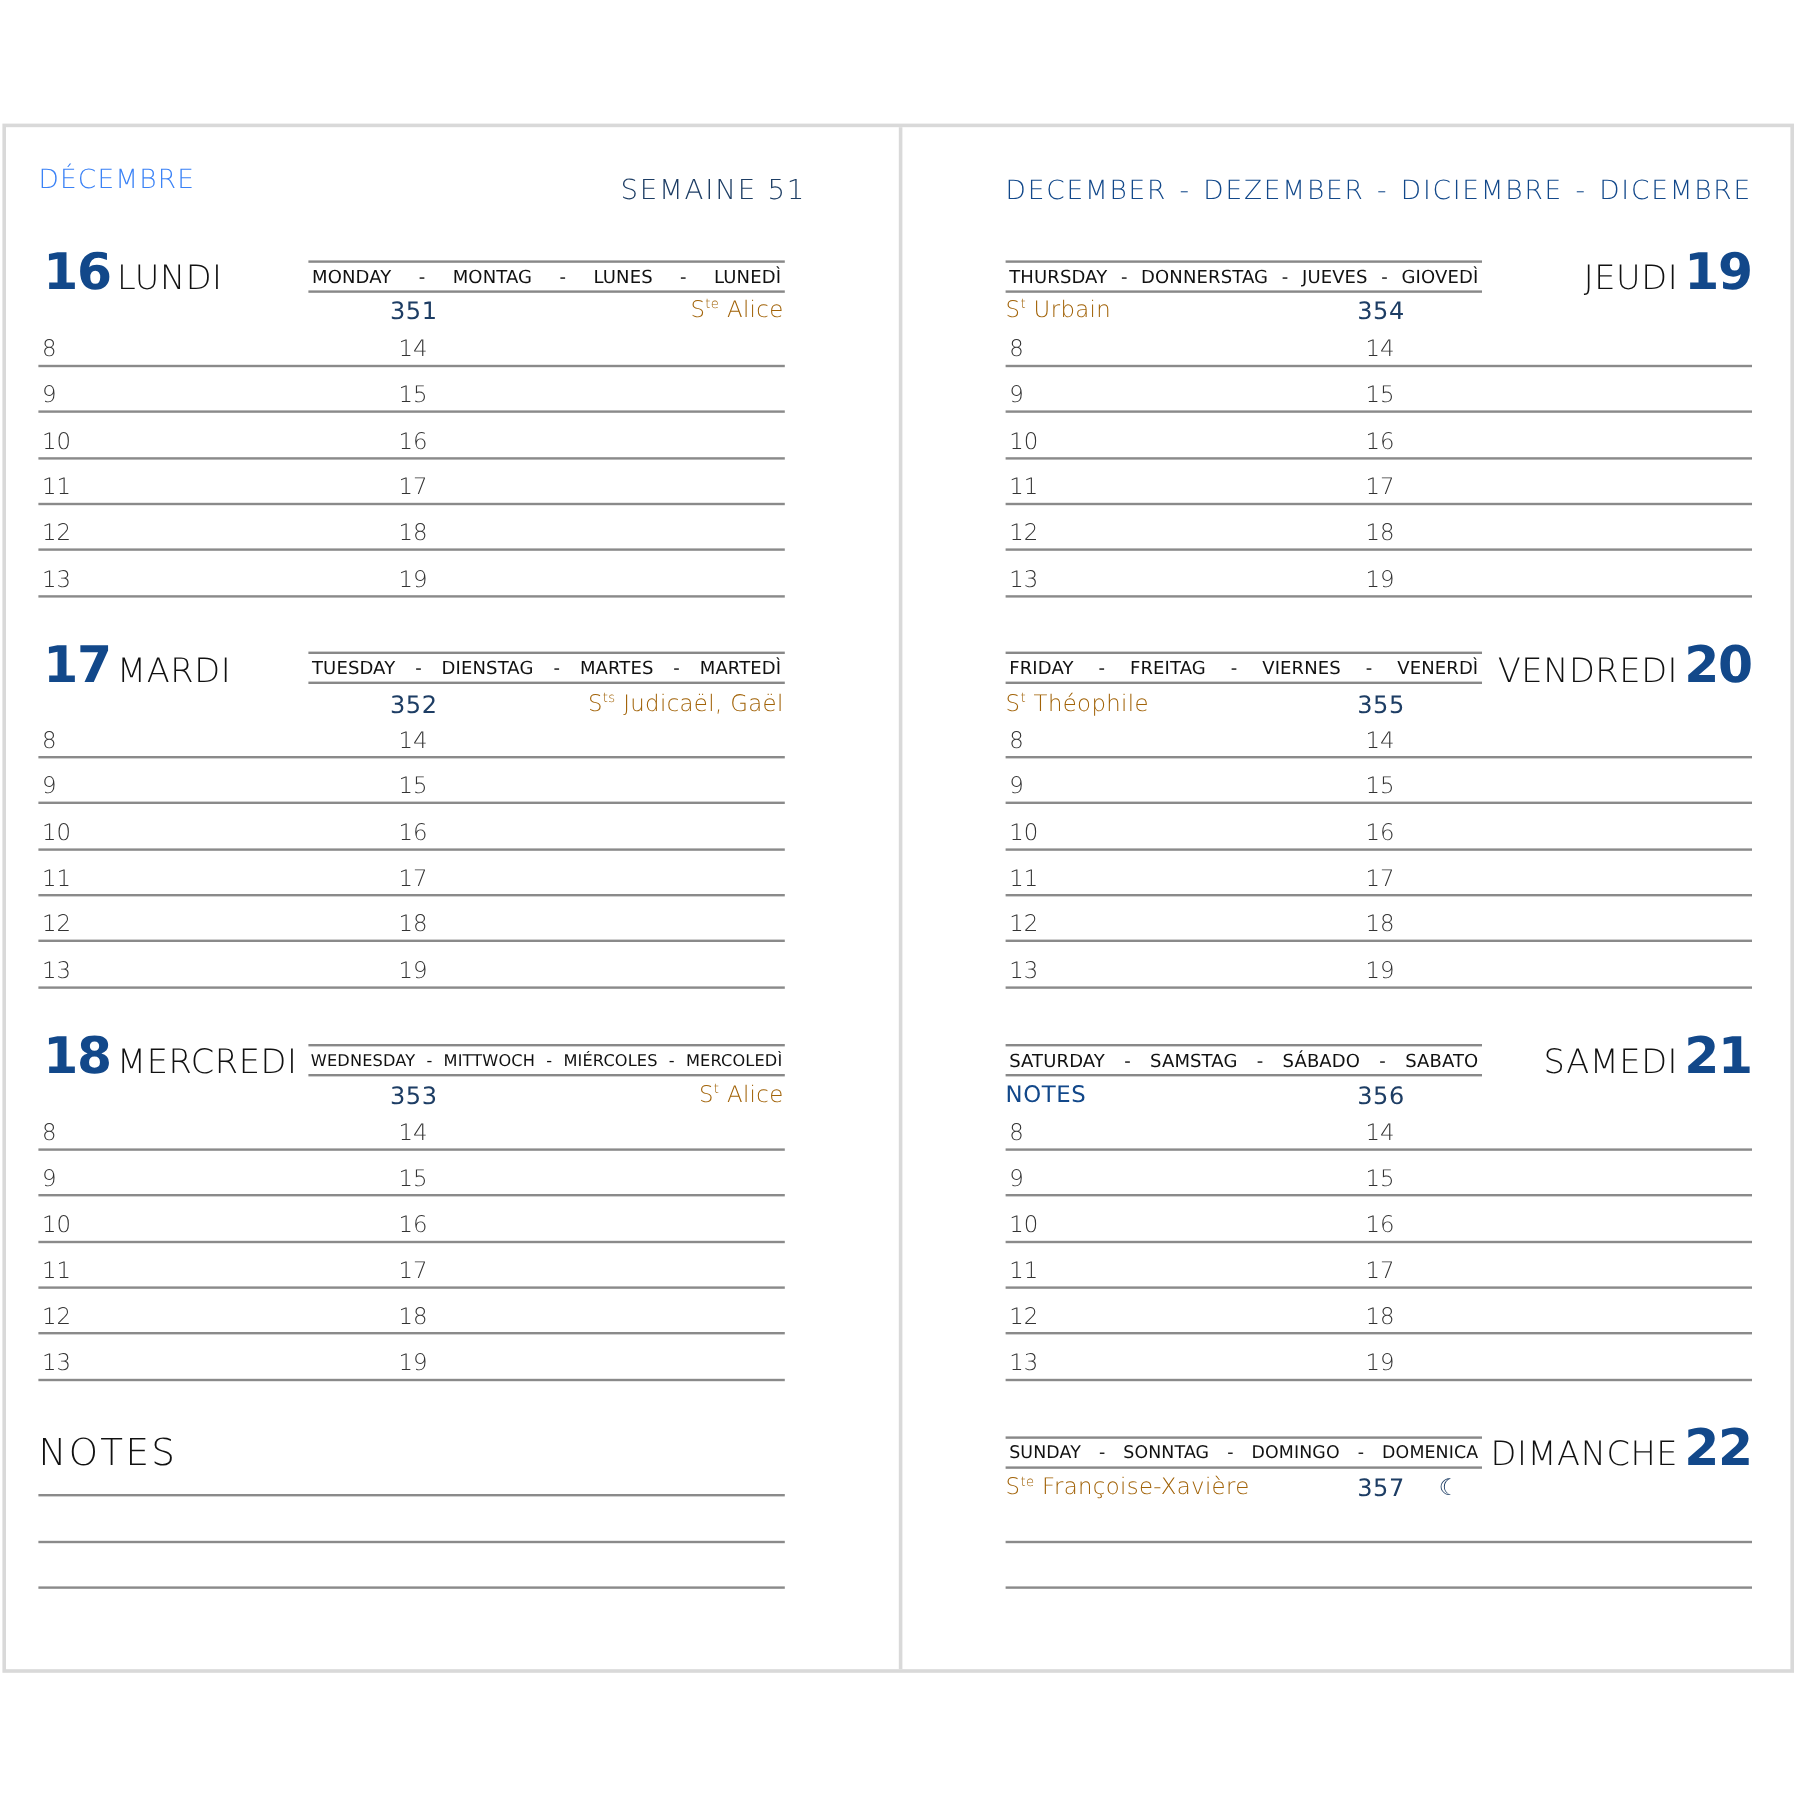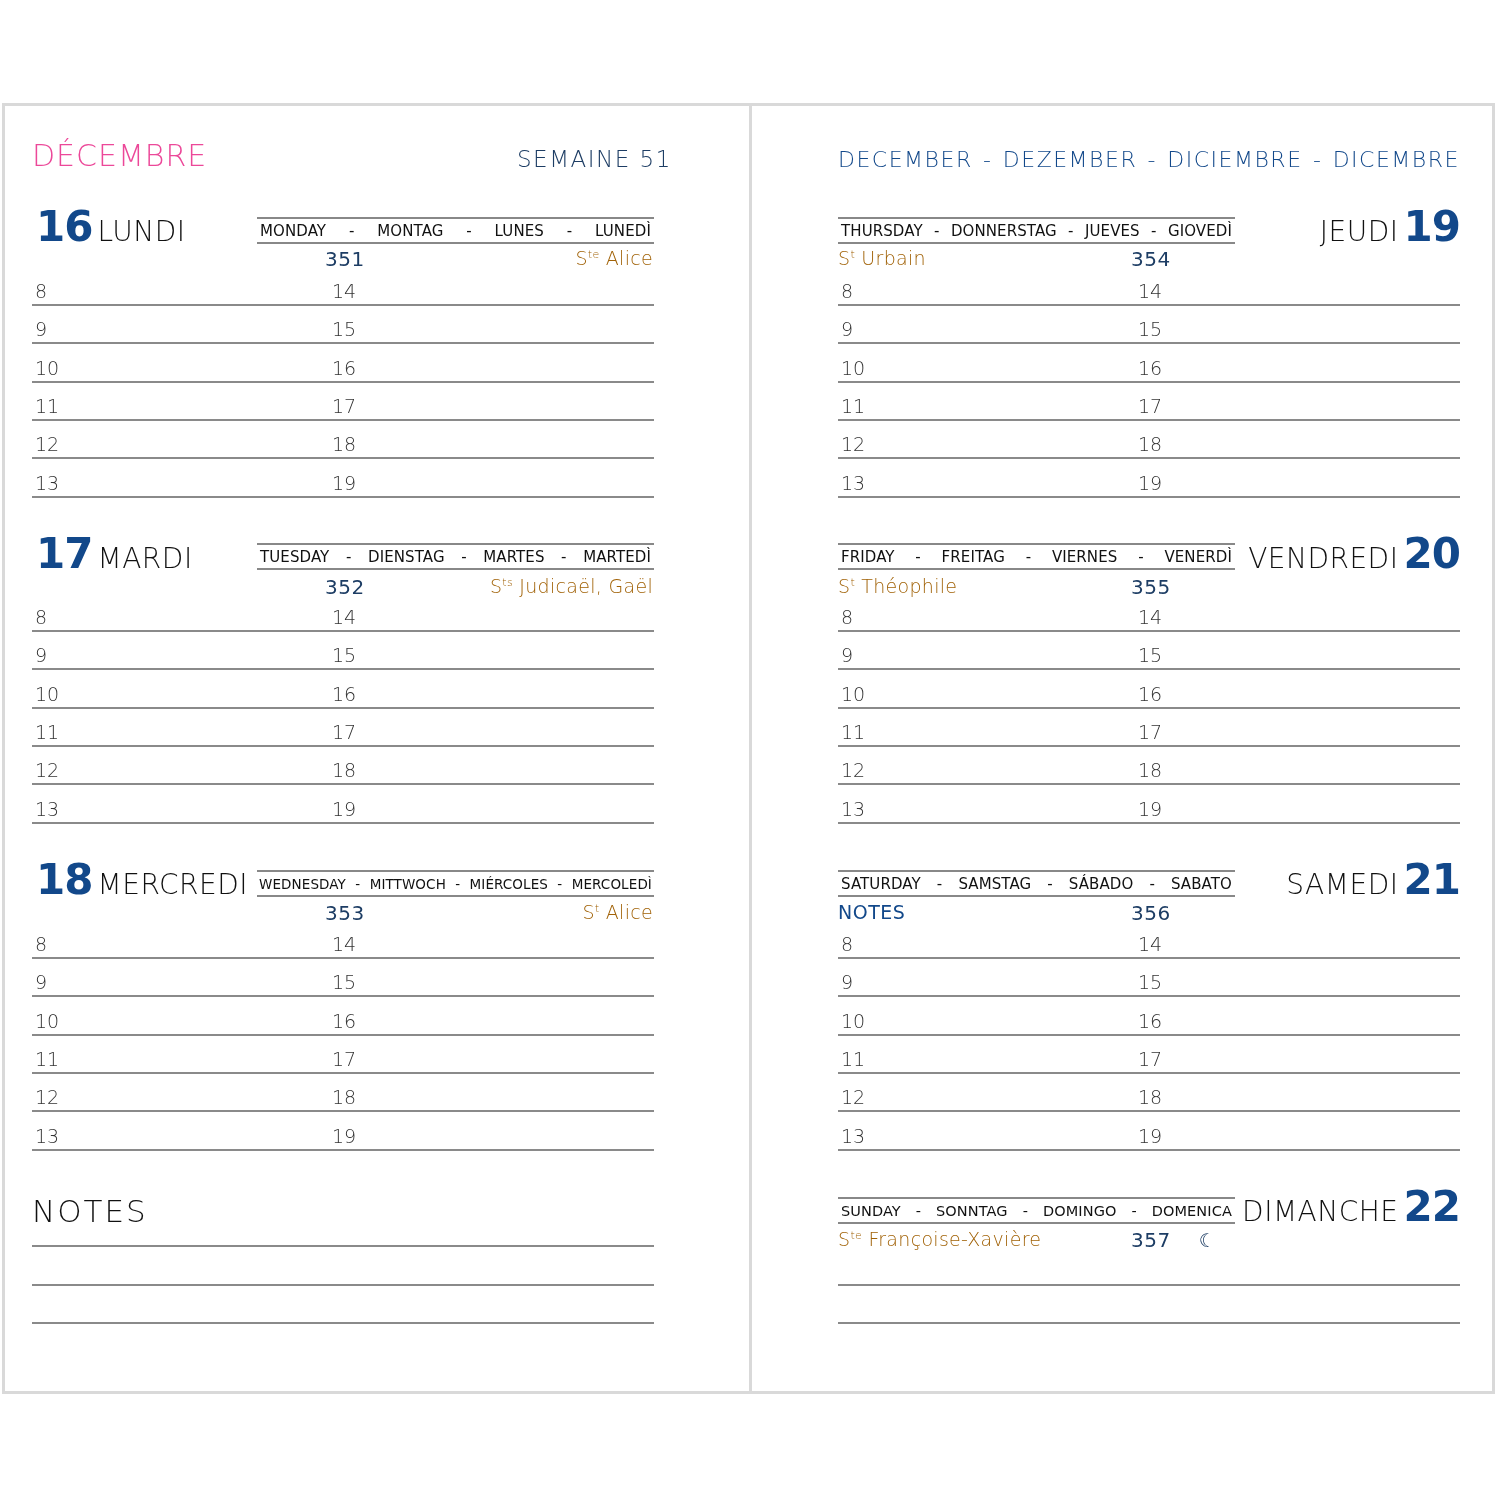--- a/index.html
+++ b/index.html
@@ -9,21 +9,21 @@
   .spread {
     position: absolute; left: 2px; top: 103px; width: 1493px; height: 1291px;
     border: 3px solid #d9d9d9; background: #fff;
   }
   .divider { position: absolute; left: 744px; top: 0; width: 3px; height: 100%; background: #d9d9d9; }
 
   .abs { position: absolute; white-space: nowrap; }
   .saint { color: #a16207; font-size: 19px; font-weight: 300; letter-spacing: 0.3px; }
   .daynum { font-weight: 700; font-size: 42px; color: #12488a; letter-spacing: -1px; }
   .dayname { font-size: 28px; color: #111; font-weight: 300; letter-spacing: 0.5px; }
-  .month { font-size: 30px; color: #ec4899; letter-spacing: 1px; font-weight: 300; }
+  .month { font-size: 22px; color: #3b82f6; letter-spacing: 1px; font-weight: 300; }
   .week { font-size: 23px; color: #1d3d64; letter-spacing: 1.5px; font-weight: 300; }
   .right-month { font-size: 22px; color: #12488a; letter-spacing: 1.5px; font-weight: 300; word-spacing: 4px; }
 
   .langbar {
     position: absolute; height: 27px;
     border-top: 2px solid #888; border-bottom: 2px solid #888;
     font-size: 15px; color: #111; letter-spacing: 0.1px;
     display: flex; justify-content: space-between; align-items: center; padding: 0 3px;
   }
   .langbar span { white-space: nowrap; }

